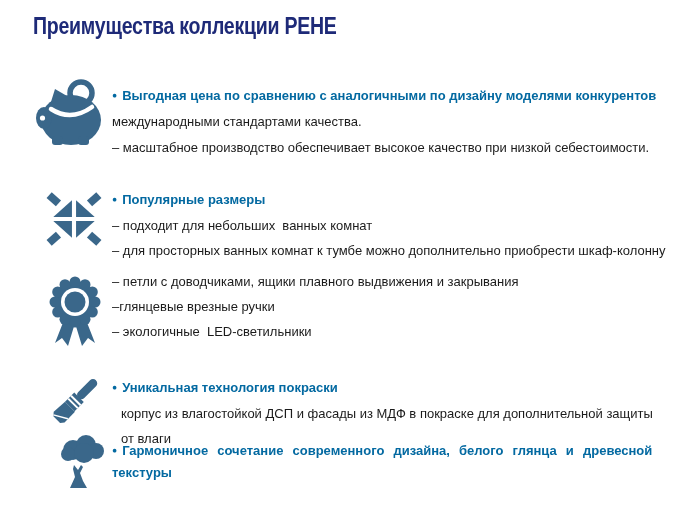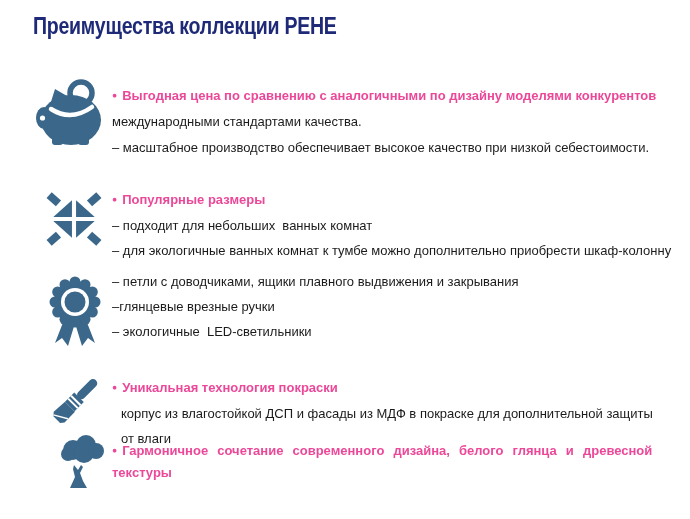--- a/index.html
+++ b/index.html
@@ -23,21 +23,21 @@
   .text {
     position:absolute; left:112px; width:562px;
     font-size:13px; color:#1b1b1b;
   }
   .text-1 { top:82px;  line-height:26px;   }
   .text-2 { top:187px; line-height:25.5px; }
   .text-3 { top:269px; line-height:25px;   }
   .text-4 { top:375px; line-height:25.5px; }
   .text-5 { top:439px; line-height:22px;   }
   .line { white-space:pre-wrap; }
-  .heading { font-weight:bold; color:#ec4899; }
+  .heading { font-weight:bold; color:#0369a1; }
   .marker { font-size:8.5px; vertical-align:2px; margin-right:5px; }
   .indent { padding-left:9px; }
   .stretch { word-spacing:5.5px; }
 </style>
 </head>
 <body>
 
 <div class="page">
 
   <div class="title">Преимущества коллекции РЕНЕ</div>
@@ -76,21 +76,21 @@
       </g>
       <g transform="translate(56,52) scale(-1,-1)">
         <line x1="4" y1="3" x2="13" y2="11" stroke-width="7.5"></line>
         <polygon points="26,24 26,8 8,24" stroke="none"></polygon>
       </g>
     </svg>
   </span>
   <div class="text text-2">
     <div class="line heading"><span class="marker">●</span><span>Популярные размеры</span></div>
     <div class="line">– подходит для небольших  ванных комнат</div>
-    <div class="line">– для экологичные ванных комнат к тумбе можно дополнительно приобрести шкаф-колонну</div>
+    <div class="line">– для просторных ванных комнат к тумбе можно дополнительно приобрести шкаф-колонну</div>
   </div>
 
   <span class="icon icon-medal">
     <svg width="56" height="72" viewBox="0 0 56 72" xmlns="http://www.w3.org/2000/svg">
       <polygon points="17,45 28,48 21,71 15,63 8,68" fill="#3A678A"></polygon>
       <polygon points="39,45 28,48 35,71 41,63 48,68" fill="#3A678A"></polygon>
       <g fill="#3A678A">
         <circle cx="28" cy="27" r="21"></circle>
         <circle cx="48" cy="27" r="5.5"></circle>
           <circle cx="45.3" cy="37" r="5.5"></circle>

